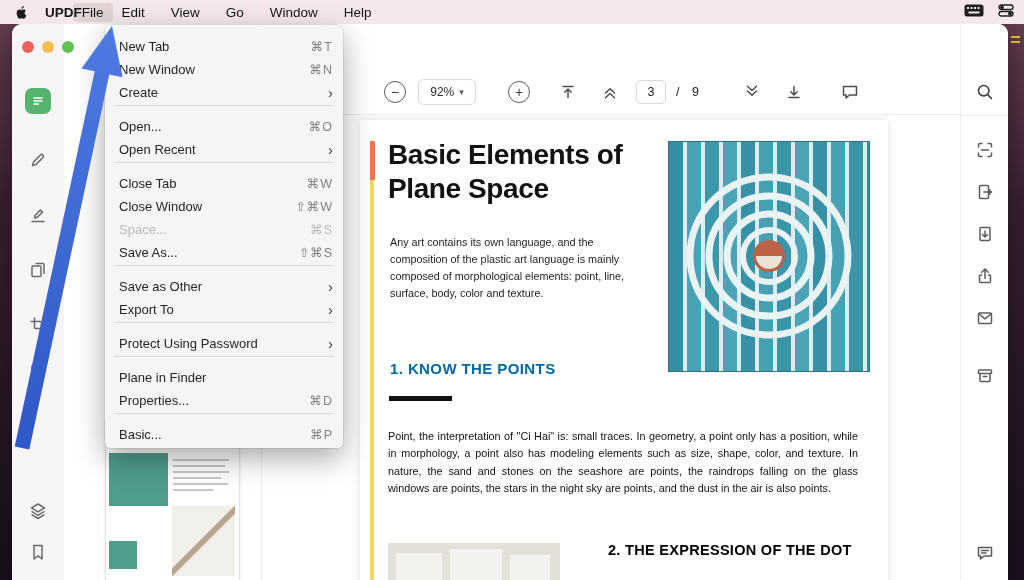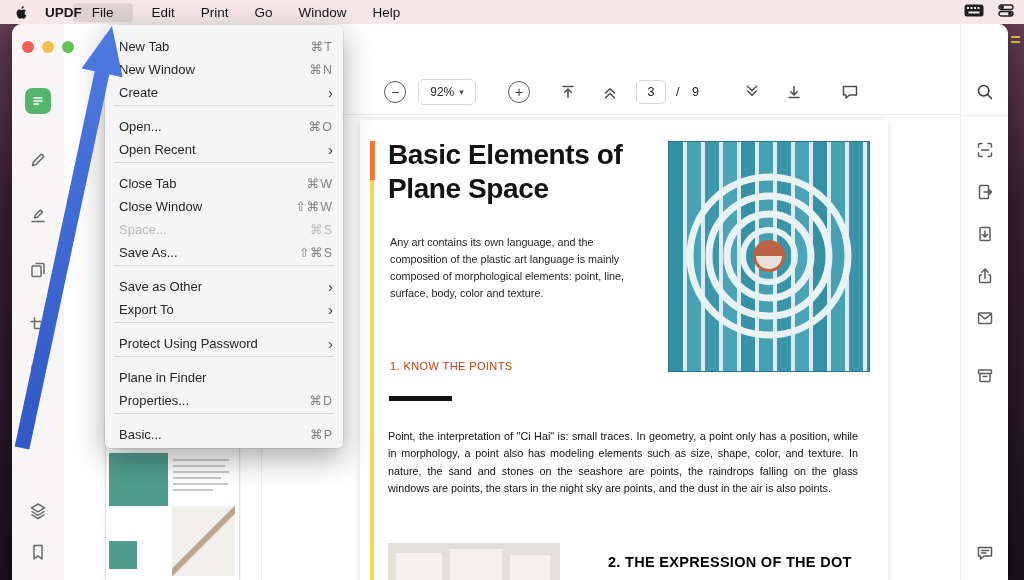--- a/index.html
+++ b/index.html
@@ -8,21 +8,21 @@
   .stage { position:relative; width:1024px; height:580px; overflow:hidden;
            background:linear-gradient(180deg,#6b4156 0%,#3a2133 35%,#1b1020 100%); }
 
   
   .menubar { position:absolute; left:0; top:0; width:1024px; height:24px;
              background:#f6e8ea; display:flex; align-items:center; padding-left:14px;
              font-size:13.5px; color:#151515; z-index:40; }
   .mb-apple { width:15px; height:16px; margin-right:16px; display:flex; align-items:center; }
   .mb-app { font-weight:bold; }
   .mb-item { margin-right:26px; white-space:nowrap; }
-  .mb-item.active { background:rgba(0,0,0,0.09); border-radius:4px; padding:2px 19px; margin-left:-9px; margin-right:19px; }
+  .mb-item.active { background:rgba(0,0,0,0.09); border-radius:4px; padding:2px 9px; margin-left:-9px; margin-right:9px; }
   .mb-right { position:absolute; right:10px; top:0; height:24px; display:flex; align-items:center; gap:14px; }
 
   
   .desk-mark { position:absolute; left:1011px; top:36px; z-index:5; }
   .desk-mark i { display:block; width:9px; height:2px; background:#e6c73e; margin-bottom:3px; }
 
   
   .window { position:absolute; left:12px; top:24px; width:996px; height:556px;
             background:#fff; border-radius:10px 10px 0 0; overflow:hidden; z-index:10;
             box-shadow:0 6px 30px rgba(0,0,0,0.45); }
@@ -72,26 +72,26 @@
   .viewport { position:absolute; left:250px; top:91px; right:48px; bottom:0; background:#fff; overflow:hidden; }
   .page { position:absolute; left:98px; top:5px; width:528px; height:760px; background:#fff;
           box-shadow:0 0 9px rgba(0,0,0,0.13); }
   .edge-line { position:absolute; left:10px; top:60px; bottom:0; width:3.5px; background:#f5d75e; }
   .edge-orange { position:absolute; left:10px; top:21px; width:4.5px; height:39px; background:#ef7745; }
   .doc-title { position:absolute; left:28px; top:18px; width:285px; font-size:28px; font-weight:bold;
                line-height:1.22; letter-spacing:-0.4px; color:#121212; }
   .doc-intro { position:absolute; left:30px; top:114px; width:240px; font-size:10.8px;
                line-height:1.58; color:#1e1e1e; }
   .doc-img { position:absolute; left:308px; top:21px; width:202px; height:231px; overflow:hidden; }
-  .h1 { position:absolute; left:30px; top:240px; font-size:11px; font-weight:normal;
-        letter-spacing:0.4px; color:#c2410c; }
+  .h1 { position:absolute; left:30px; top:240px; font-size:15px; font-weight:bold;
+        letter-spacing:0.4px; color:#0369a1; }
   .h1-bar { position:absolute; left:29px; top:276px; width:63px; height:5px; background:#111; }
   .doc-body { position:absolute; left:28px; top:308px; width:470px; font-size:10.8px;
               line-height:1.62; text-align:justify; color:#111; }
-  .h2 { position:absolute; left:248px; top:434px; width:250px; font-size:14.5px; font-weight:bold;
+  .h2 { position:absolute; left:248px; top:422px; width:250px; font-size:14.5px; font-weight:bold;
         letter-spacing:0.3px; color:#000; text-align:justify; }
   .foot-img { position:absolute; left:28px; top:423px; width:172px; height:180px; background:#e3e0da; }
   .foot-img i { position:absolute; background:#f4f2ee; display:block; }
 
   
   .menu { position:absolute; left:105px; top:25px; width:238px; z-index:50;
           background:rgba(246,245,246,0.97); border-radius:6px; padding:6px 0;
           box-shadow:0 10px 30px rgba(0,0,0,0.35), 0 0 0 0.5px rgba(0,0,0,0.14); }
   .m-row { height:23px; display:flex; align-items:flex-end; padding:0 10px 0 14px;
            font-size:13px; color:#262626; }
@@ -112,21 +112,21 @@
   <div class="menubar">
     <span class="mb-apple">
       <svg viewBox="0 0 16 16" width="15" height="15">
           <path fill="#1a1a1a" d="M11.3 8.6c0-1.6 1.3-2.4 1.4-2.4-.8-1.1-1.9-1.3-2.3-1.3-1-.1-1.9.6-2.4.6-.5 0-1.3-.6-2.1-.6-1.1 0-2.1.6-2.6 1.6-1.1 2-.3 4.9.8 6.5.5.8 1.2 1.7 2 1.6.8 0 1.1-.5 2.1-.5s1.2.5 2.1.5c.9 0 1.4-.8 2-1.6.6-.9.9-1.8.9-1.8s-1.9-.7-1.9-2.6z"></path>
           <path fill="#1a1a1a" d="M9.8 3.1c.4-.5.7-1.3.6-2.1-.6 0-1.4.4-1.8 1-.4.5-.8 1.3-.7 2 .7.1 1.4-.4 1.9-.9z"></path>
         </svg>
     </span>
     <span class="mb-app">UPDF</span>
     <span class="mb-item active">File</span>
     <span class="mb-item">Edit</span>
-    <span class="mb-item">Print</span>
+    <span class="mb-item">View</span>
     <span class="mb-item">Go</span>
     <span class="mb-item">Window</span>
     <span class="mb-item">Help</span>
     <span class="mb-right">
       <span>
         <svg width="20" height="13" viewBox="0 0 20 13">
             <rect x="0.5" y="0.5" width="19" height="12" rx="2.5" fill="#1f1f1f"></rect>
             <g fill="#f6e8ea">
               <rect x="3" y="3" width="2" height="2"></rect>
               <rect x="6.5" y="3" width="2" height="2"></rect>

